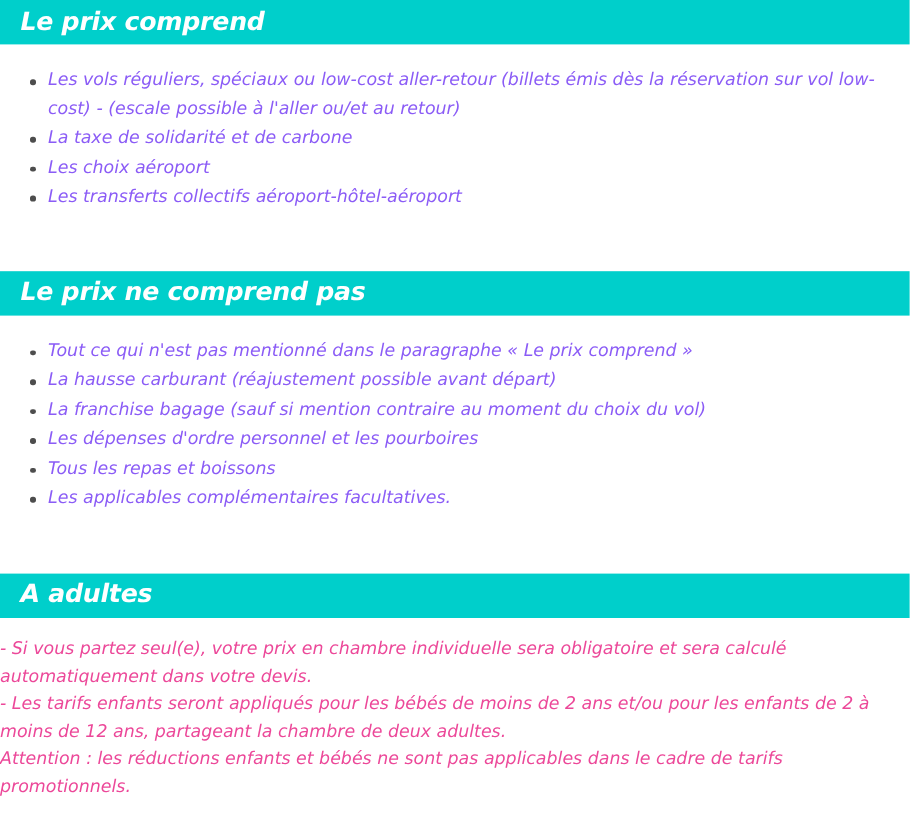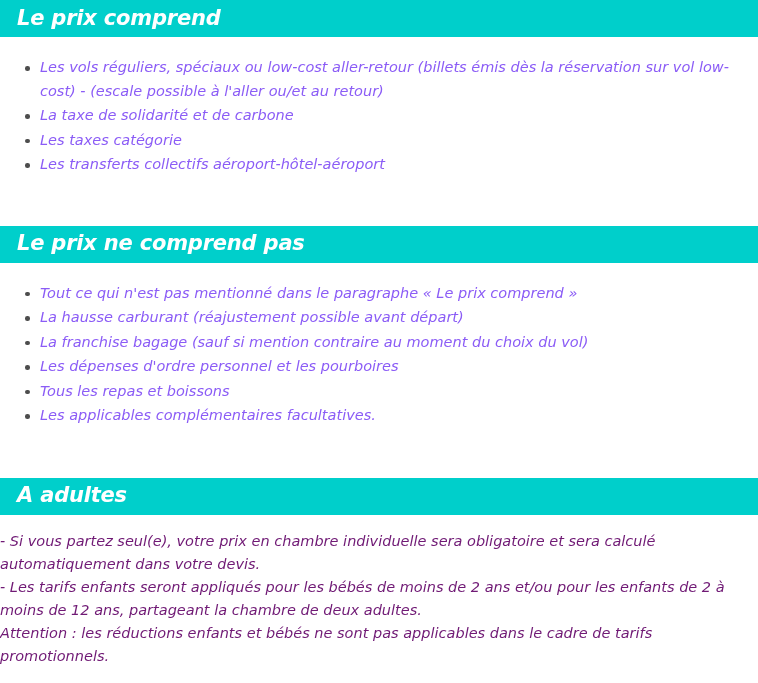--- a/index.html
+++ b/index.html
@@ -84,36 +84,36 @@
     margin-top: 15px;
     padding-left: 0px;
     padding-right: 12px;
   }
   #asavoir-body p {
     margin: 0 0 0 0;
     font-family: "DejaVu Sans", sans-serif;
     font-style: italic;
     font-size: 14.5px;
     line-height: 23px;
-    color: #701a75;
+    color: #ec4899;
   }
 </style>
 </head>
 <body>
 
 <div class="page">
 
   <div class="section-header" id="hdr-inclus">
     <span class="title">Le prix comprend</span>
   </div>
 
   <ul class="bullet-list" id="list-inclus">
     <li>Les vols réguliers,  spéciaux ou low-cost aller-retour (billets émis dès la réservation sur vol low-cost) - (escale possible à l'aller ou/et au retour)</li>
     <li>La taxe de solidarité et de carbone</li>
-    <li>Les taxes catégorie</li>
+    <li>Les choix aéroport</li>
     <li>Les transferts collectifs aéroport-hôtel-aéroport</li>
   </ul>
 
   <div class="spacer-inclus"></div>
 
   <div class="section-header" id="hdr-exclus">
     <span class="title">Le prix ne comprend pas</span>
   </div>
 
   <ul class="bullet-list" id="list-exclus">

